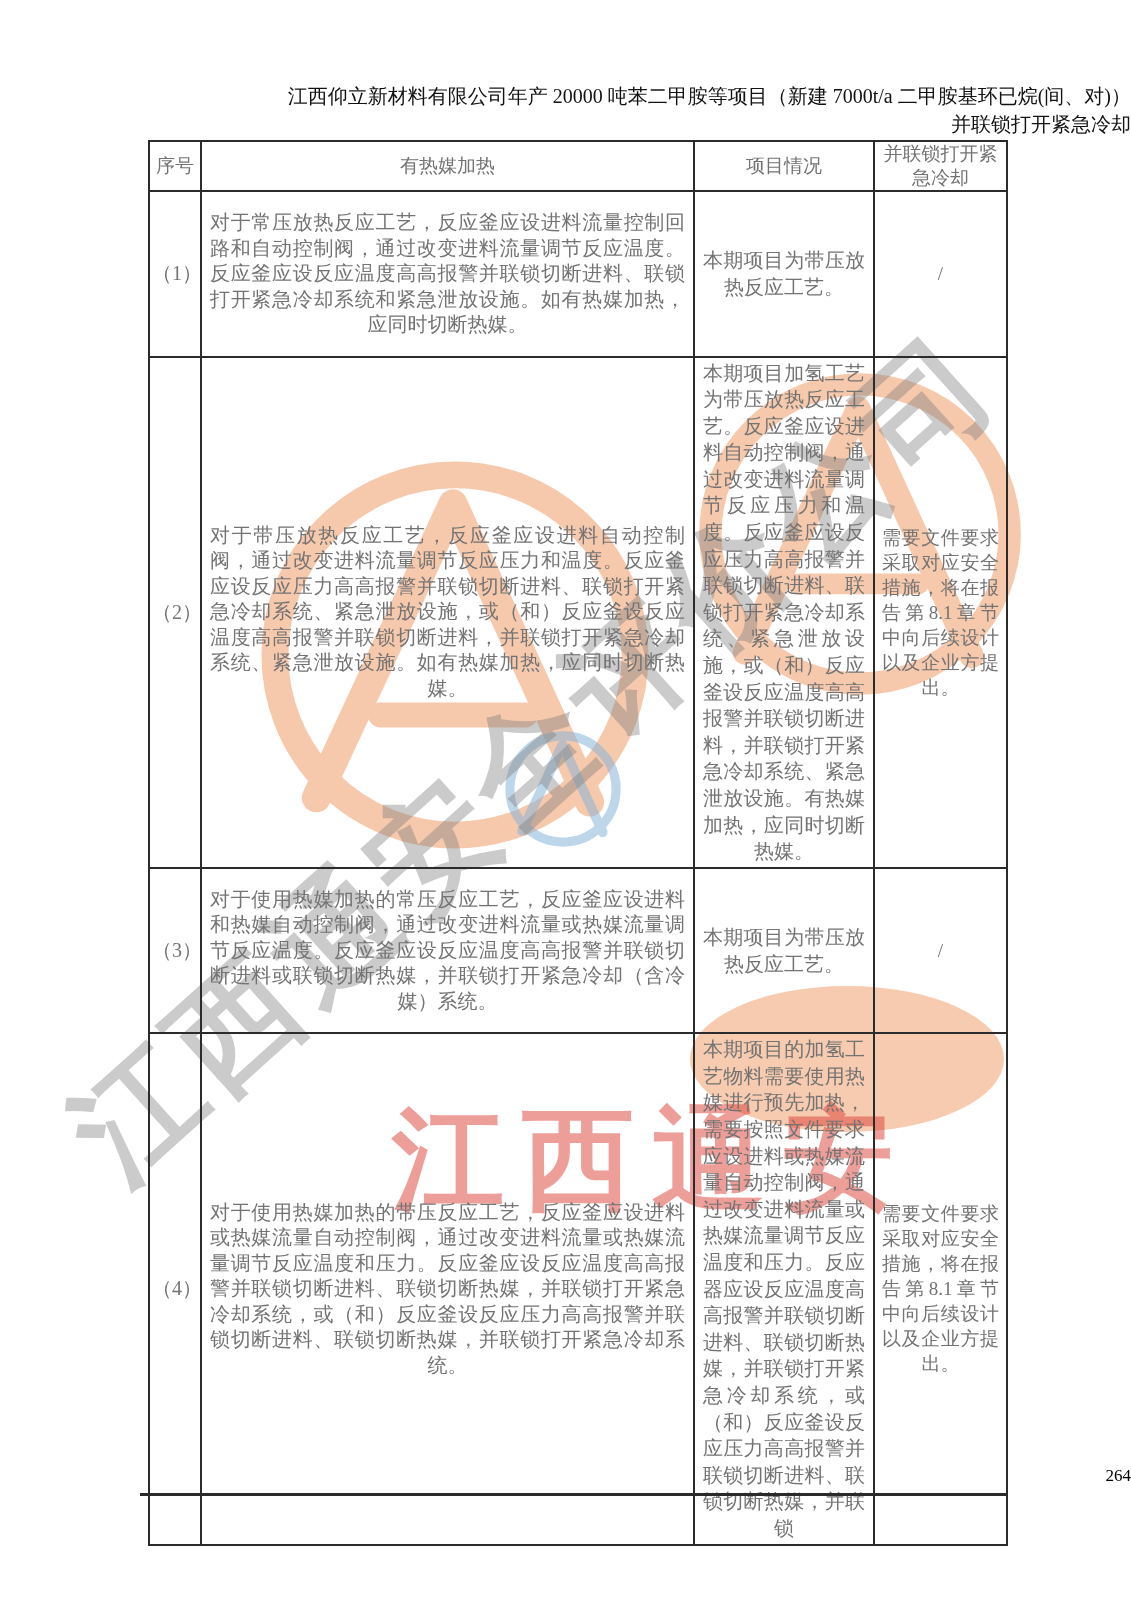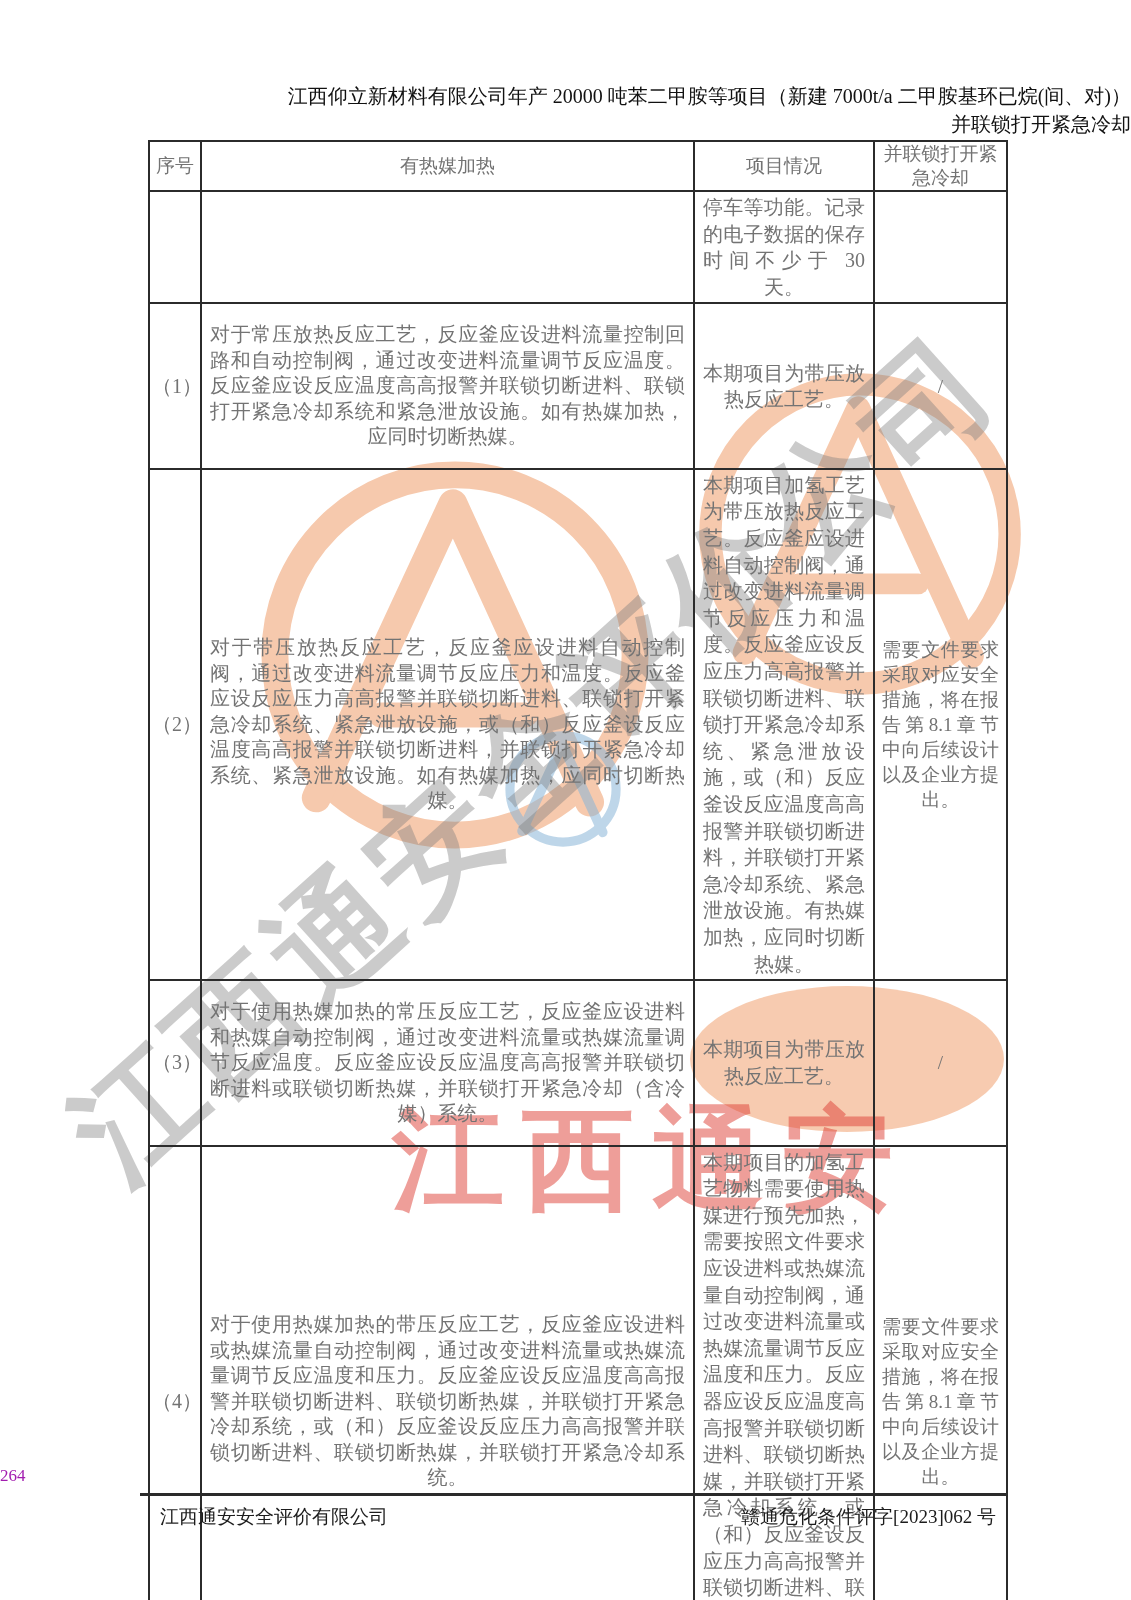--- a/index.html
+++ b/index.html
@@ -50,21 +50,21 @@
     background:transparent; font-weight:normal;
   }
   th.h-cell { font-size:19px; text-align:center; line-height:24px; padding:0 2px; }
   td.c-no  { text-align:center; font-size:20px; padding:0 2px; }
   td.c-req { padding:18px 8px; text-align:justify; text-align-last:center; line-height:25.5px; }
   td.c-sit { padding:2px 8px; text-align:justify; text-align-last:center; line-height:26.6px; }
   td.c-mea { padding:2px 7px; text-align:justify; text-align-last:center; line-height:25px; font-size:19px; }
 
   .page-number {
     position:absolute; top:1466px; left:0; width:100%;
-    text-align:left; font-size:17px; color:#a21caf;
+    text-align:right; font-size:17px; color:#000000;
   }
   .footer-rule {
     position:absolute; top:1493px; left:140px; width:868px; height:0;
     border-top:3px solid #2a2a2a;
   }
   .page-footer {
     position:absolute; top:1504px; left:148px; width:860px;
     display:flex; justify-content:space-between; box-sizing:border-box;
     padding:0 12px; font-size:19px; color:#1c1c1c;
   }
@@ -113,26 +113,20 @@
           <col style="width:133px">
       </colgroup>
       <tbody>
           <tr style="height:50px">
         <th class="h-cell">序号</th>
         <th class="h-cell">有热媒加热</th>
         <th class="h-cell">项目情况</th>
         <th class="h-cell">并联锁打开紧急冷却</th>
       </tr>
 
-      <tr style="height:100px">
-        <td class="c-no"></td>
-        <td class="c-req"></td>
-        <td class="c-sit">停车等功能。记录的电子数据的保存时间不少于 30 天。</td>
-        <td class="c-mea"></td>
-      </tr>
 
       <tr style="height:102px">
         <td class="c-no">（1）</td>
         <td class="c-req">对于常压放热反应工艺，反应釜应设进料流量控制回路和自动控制阀，通过改变进料流量调节反应温度。反应釜应设反应温度高高报警并联锁切断进料、联锁打开紧急冷却系统和紧急泄放设施。如有热媒加热，应同时切断热媒。</td>
         <td class="c-sit">本期项目为带压放热反应工艺。</td>
         <td class="c-mea">/</td>
       </tr>
 
       <tr style="height:483px">
         <td class="c-no">（2）</td>
@@ -152,19 +146,15 @@
         <td class="c-no">（4）</td>
         <td class="c-req">对于使用热媒加热的带压反应工艺，反应釜应设进料或热媒流量自动控制阀，通过改变进料流量或热媒流量调节反应温度和压力。反应釜应设反应温度高高报警并联锁切断进料、联锁切断热媒，并联锁打开紧急冷却系统，或（和）反应釜设反应压力高高报警并联锁切断进料、联锁切断热媒，并联锁打开紧急冷却系统。</td>
         <td class="c-sit">本期项目的加氢工艺物料需要使用热媒进行预先加热，需要按照文件要求应设进料或热媒流量自动控制阀，通过改变进料流量或热媒流量调节反应温度和压力。反应器应设反应温度高高报警并联锁切断进料、联锁切断热媒，并联锁打开紧急冷却系统，或（和）反应釜设反应压力高高报警并联锁切断进料、联锁切断热媒，并联锁</td>
         <td class="c-mea">需要文件要求采取对应安全措施，将在报告第8.1章节中向后续设计以及企业方提出。</td>
       </tr>
     </tbody>
       </table>
 
     <div class="page-number">264</div>
     <div class="footer-rule"></div>
-    <div class="page-footer">
-      <span>江西通安安全评价有限公司</span>
-      <span>赣通危化条件评字[2023]062 号</span>
-    </div>
 
   </div>
 </div>
 
 </body></html>

